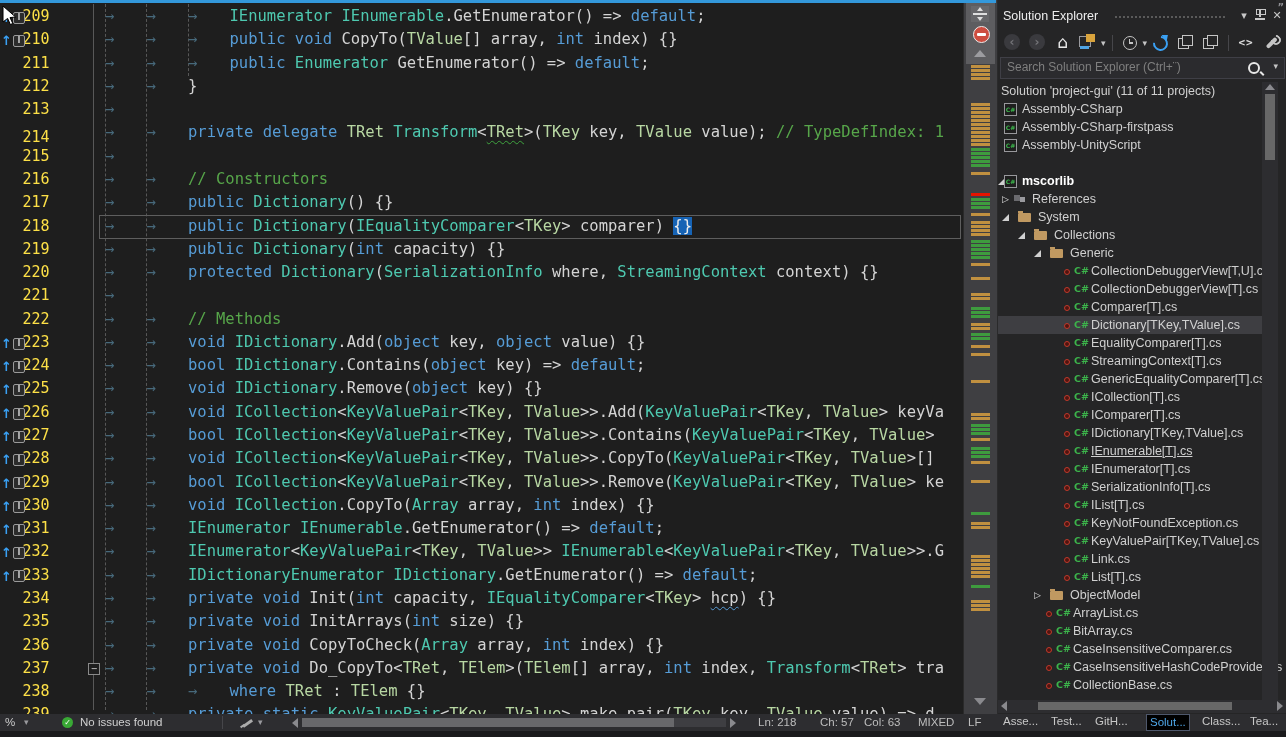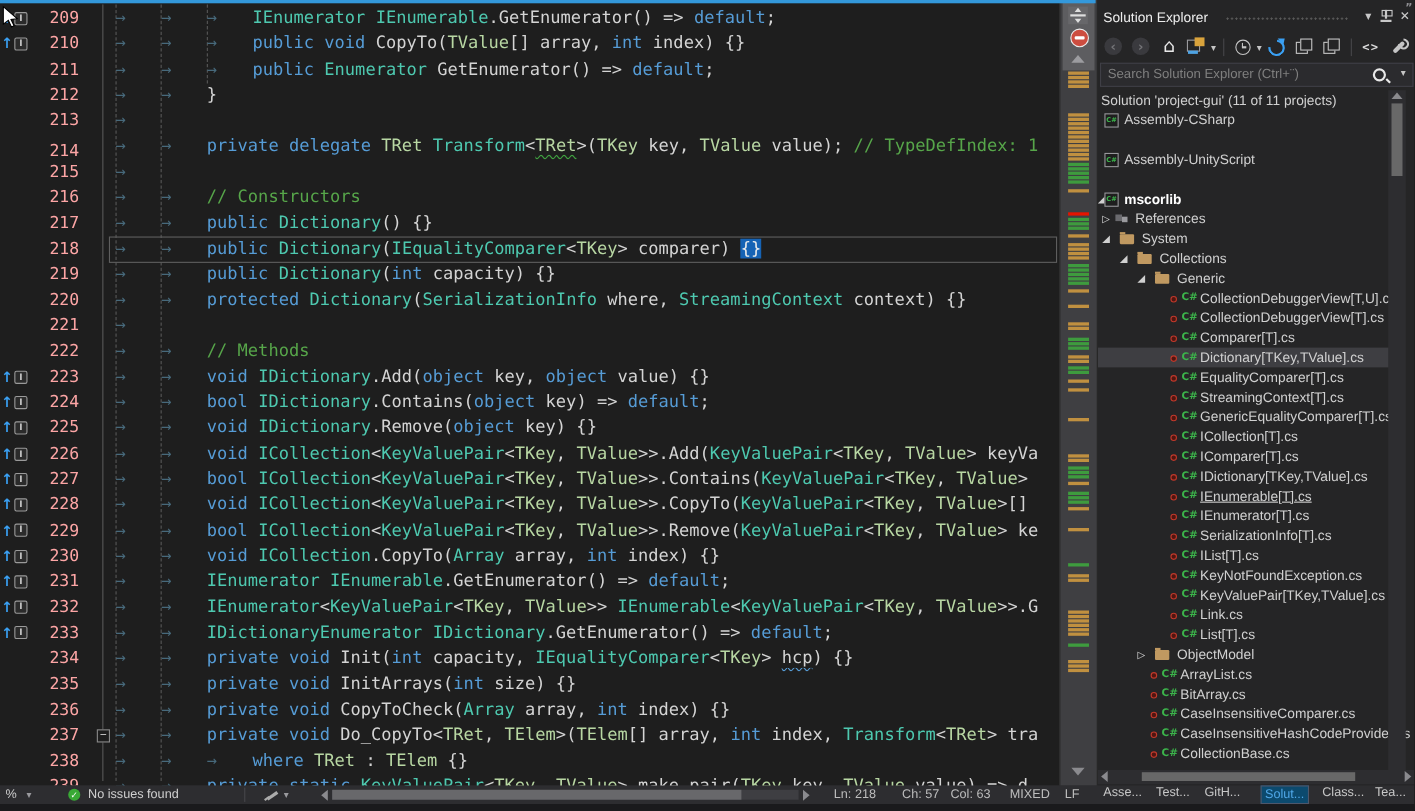--- a/index.html
+++ b/index.html
@@ -1,21 +1,21 @@
 <!DOCTYPE html>
 <html><head>
 <meta charset="utf-8">
 <style>
   html,body{margin:0;padding:0;background:#191919;}
   #screen{position:relative;width:1286px;height:737px;background:#252526;overflow:hidden;
           font-family:"Liberation Sans","DejaVu Sans",sans-serif;}
   
   #editor{position:absolute;left:0;top:0;width:963px;height:714px;background:#1E1E1E;overflow:hidden;}
   #topblue{position:absolute;left:0;top:0;width:996px;height:3px;background:#3398DB;z-index:6;}
-  .lnum{position:absolute;left:0;width:72px;height:23px;text-align:right;color:#fca5a5;
+  .lnum{position:absolute;left:0;width:72px;height:23px;text-align:center;color:#fde047;
         font:15px/23px "DejaVu Sans Mono",monospace;}
   .lineicon{position:absolute;left:1px;width:30px;height:23px;line-height:23px;white-space:nowrap;}
   .lineicon .up{color:#3AA0F3;font:bold 13px/23px "DejaVu Sans",sans-serif;}
   .lineicon .ibox{display:inline-block;vertical-align:middle;margin-left:1px;width:10px;height:10px;
         border:1px solid #9a9a9a;border-radius:2px;background:#2b2b2b;color:#c8c8c8;
         font:bold 8px/10px "DejaVu Sans",sans-serif;text-align:center;}
   #foldline{position:absolute;left:93px;top:4px;height:706px;width:0;border-left:1px solid #585858;}
   .guide{position:absolute;width:0;border-left:1px dashed #575757;}
   #g1{left:105px;top:4px;height:706px;}
   #g2{left:146px;top:4px;height:706px;}
@@ -115,21 +115,21 @@
   .bbdiv{position:absolute;left:222px;top:2px;width:1px;height:13px;background:#46464A;}
   .broom{position:absolute;left:240px;top:3px;width:16px;height:12px;}
   .broom .b1{position:absolute;left:2px;top:5px;width:11px;height:2.5px;background:#ABABAB;transform:rotate(-35deg);}
   .broom .b2{position:absolute;left:0px;top:8px;width:5px;height:1.5px;background:#ABABAB;transform:rotate(-35deg);}
   .broomcaret{left:258px;color:#9A9A9E;font-size:9px;}
   #ehtrack{position:absolute;left:302px;top:4px;width:424px;height:9px;background:#3E3E42;}
   #ehthumb{position:absolute;left:302px;top:4px;width:372px;height:9px;background:#68686B;}
   .ehl{position:absolute;left:292px;top:4px;}
   .ehr{position:absolute;left:730px;top:4px;}
   .setab{position:absolute;top:0;height:15px;line-height:15px;font-size:11.5px;color:#C8C8C8;padding:0 3px;}
-  .setab.active{color:#4FA7E8;border:1px solid #4E576B;background:#0c4a6e;}
+  .setab.active{color:#4FA7E8;border:1px solid #4E576B;background:#000000;}
   
   #cursor{position:absolute;left:2px;top:5px;z-index:99;}
 </style>
 </head>
 <body>
 
 <div id="screen">
 
   <div id="editor">
     <div id="foldline"></div>
@@ -371,20 +371,24 @@
     </div>
 
     <div id="setree">
         <div class="trow" style="top: 0px;">
           <span class="tlabel" style="left: 3px;">Solution 'project-gui' (11 of 11 projects)</span>
         </div>
         <div class="trow" style="top: 18px;">
           <span class="ico-proj" style="left: 6px;">C#</span>
           <span class="tlabel" style="left: 24px;">Assembly-CSharp</span>
         </div>
+        <div class="trow" style="top: 36px;">
+          <span class="ico-proj" style="left: 6px;">C#</span>
+          <span class="tlabel" style="left: 24px;">Assembly-CSharp-firstpass</span>
+        </div>
         <div class="trow" style="top: 54px;">
           <span class="ico-proj" style="left: 6px;">C#</span>
           <span class="tlabel" style="left: 24px;">Assembly-UnityScript</span>
         </div>
         <div class="trow" style="top: 90px;">
           <span class="expopen" style="left: 0px;"></span>
           <span class="ico-proj" style="left: 6px;">C#</span>
           <span class="tlabel boldlbl" style="left: 24px;">mscorlib</span>
         </div>
         <div class="trow" style="top: 108px;">

